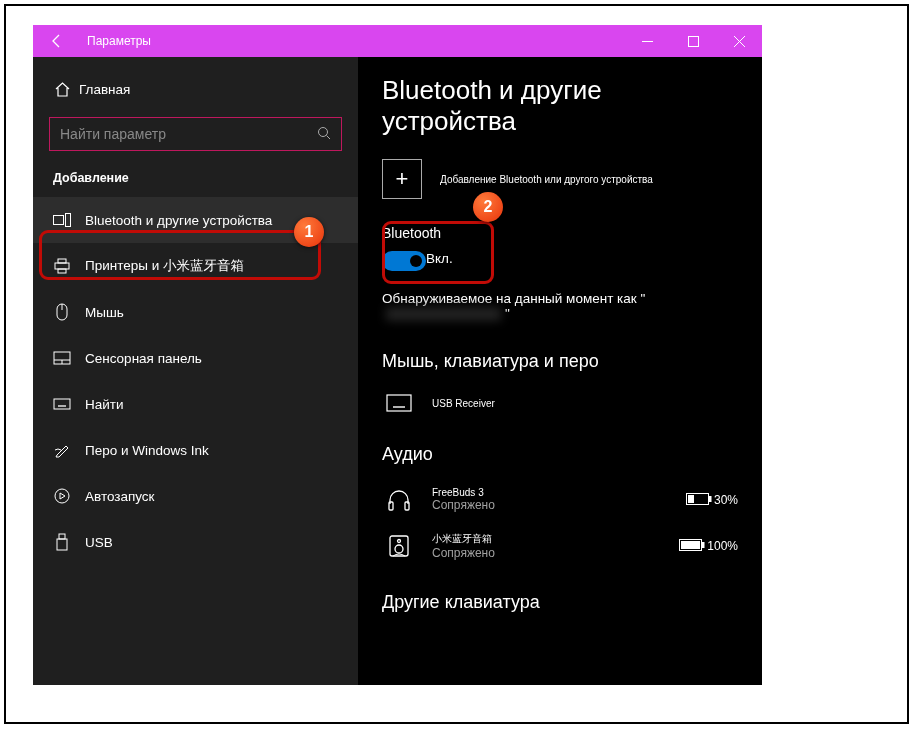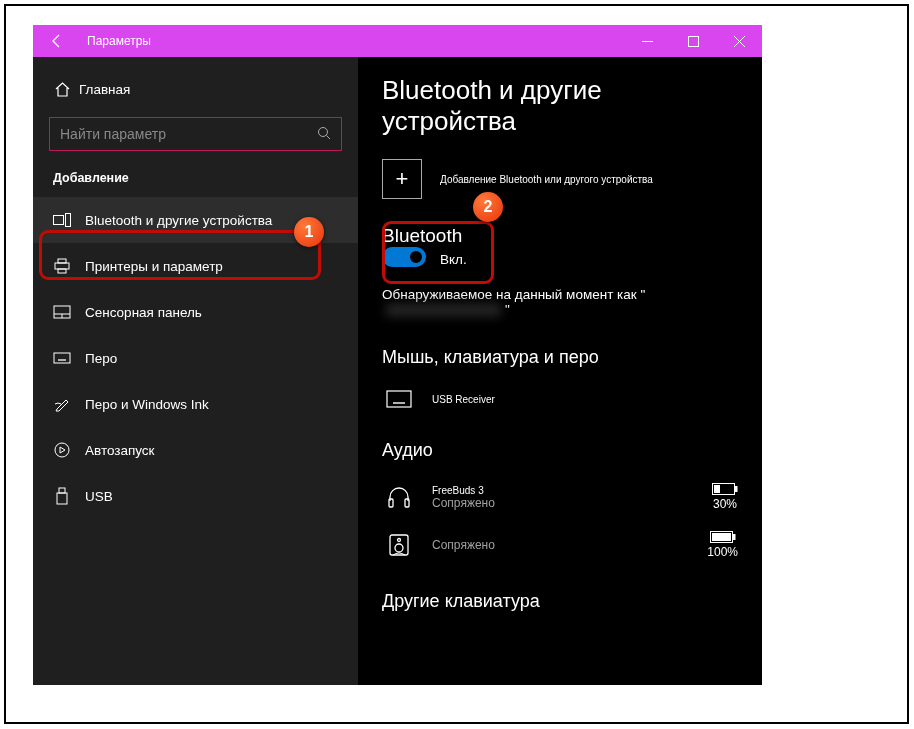--- a/index.html
+++ b/index.html
@@ -28,35 +28,35 @@
   .red-box-1 { position: absolute; border: 3px solid #c10b06; border-radius: 9px; pointer-events: none; left: 33px; top: 224px; width: 282px; height: 50px; z-index: 50; }
   .red-box-2 { position: absolute; border: 3px solid #c10b06; border-radius: 9px; pointer-events: none; left: 376px; top: 215px; width: 112px; height: 63px; z-index: 50; }
   .badge { position: absolute; width: 30px; height: 30px; border-radius: 50%; background: radial-gradient(circle at 35% 30%, #ff7a3a, #e8330b); color: #fff; font-weight: 700; font-size: 16px; display: flex; align-items: center; justify-content: center; box-shadow: 0 1px 4px rgba(0,0,0,.6); z-index: 60; }
   .badge-1 { left: 288px; top: 211px; }
   .badge-2 { left: 467px; top: 186px; }
 
   h1.page-title { font-size: 26px; font-weight: 400; margin-bottom: 22px; }
   .add-device { display: flex; align-items: center; gap: 18px; margin-bottom: 26px; cursor: pointer; }
   .plus-box { width: 40px; height: 40px; border: 1px solid #aaa; display: flex; align-items: center; justify-content: center; font-size: 22px; font-weight: 300; }
   .add-label { font-size: 10px; }
-  .bt-label { font-size: 19px; }
-  .toggle-row { display: flex; align-items: flex-end; gap: 14px; margin-bottom: 20px; }
+  .bt-label { font-size: 14px; margin-bottom: 10px; }
+  .toggle-row { display: flex; align-items: flex-start; margin-bottom: 20px; }
   .toggle { width: 44px; height: 20px; border-radius: 10px; background: #0078d4; position: relative; cursor: pointer; }
   .toggle .knob { position: absolute; width: 12px; height: 12px; background: #000; border-radius: 50%; right: 4px; top: 4px; }
   .toggle-label { font-size: 13.5px; }
   .discover { font-size: 13.5px; margin-bottom: 30px; }
   .blur { display: inline-block; width: 115px; height: 14px; background: #222; filter: blur(5px); vertical-align: middle; margin: 0 4px; }
   h2.section { font-size: 18px; font-weight: 400; margin: 6px 0 12px 0; }
   .dev-row { display: flex; align-items: center; padding: 10px 0; gap: 16px; }
   .dev-icon { width: 34px; display: flex; justify-content: center; }
   .dev-icon svg { stroke: #fff; fill: none; }
   .dev-text { flex: 1; }
   .dev-name { font-size: 10px; }
   .dev-status { font-size: 12px; color: #a0a0a0; }
-  .dev-batt { display: flex; flex-direction: column; align-items: center; gap: 2px; }
+  .dev-batt { display: flex; flex-direction: row; align-items: flex-start; gap: 2px; }
   .batt-icon { width: 26px; height: 12px; }
   .batt-val { font-size: 12px; }
 </style>
 </head>
 <body>
 
 <div class="frame">
 <div class="window">
 
   <div class="titlebar">
@@ -116,21 +116,30 @@
         <span>Bluetooth и другие устройства</span>
       </div>
       <div class="side-item">
         <span class="side-icon">
               <svg width="16" height="16" viewBox="0 0 16 16">
                 <rect x="4" y="1" width="8" height="4" stroke-width="1"></rect>
                 <rect x="1" y="5" width="14" height="6" stroke-width="1"></rect>
                 <rect x="4" y="11" width="8" height="4" stroke-width="1"></rect>
               </svg>
             </span>
-        <span>Принтеры и параметр</span>
+        <span>Принтеры и 小米蓝牙音箱</span>
+      </div>
+      <div class="side-item">
+        <span class="side-icon">
+              <svg width="14" height="18" viewBox="0 0 14 18">
+                <rect x="2" y="1" width="10" height="16" rx="5" stroke-width="1"></rect>
+                <line x1="7" y1="1" x2="7" y2="7" stroke-width="1"></line>
+              </svg>
+            </span>
+        <span>Мышь</span>
       </div>
       <div class="side-item">
         <span class="side-icon">
               <svg width="18" height="14" viewBox="0 0 18 14">
                 <rect x="1" y="1" width="16" height="12" stroke-width="1"></rect>
                 <line x1="1" y1="9" x2="17" y2="9" stroke-width="1"></line>
                 <line x1="9" y1="9" x2="9" y2="13" stroke-width="1"></line>
               </svg>
             </span>
         <span>Сенсорная панель</span>
@@ -139,21 +148,21 @@
         <span class="side-icon">
               <svg width="18" height="12" viewBox="0 0 18 12">
                 <rect x="1" y="1" width="16" height="10" stroke-width="1"></rect>
                 <line x1="4" y1="4" x2="4" y2="4" stroke-width="2"></line>
                 <line x1="7" y1="4" x2="7" y2="4" stroke-width="2"></line>
                 <line x1="10" y1="4" x2="10" y2="4" stroke-width="2"></line>
                 <line x1="13" y1="4" x2="13" y2="4" stroke-width="2"></line>
                 <line x1="5" y1="8" x2="13" y2="8" stroke-width="1.3"></line>
               </svg>
             </span>
-        <span>Перо</span>
+        <span>Найти</span>
       </div>
       <div class="side-item">
         <span class="side-icon">
               <svg width="16" height="16" viewBox="0 0 16 16">
                 <path d="M3 13 L12 4 L14 6 L5 15 L2 15 Z" stroke-width="1"></path>
                 <path d="M1 8 Q4 6 7 8" stroke-width="1"></path>
               </svg>
             </span>
         <span>Перо и Windows Ink</span>
       </div>
@@ -240,20 +249,21 @@
       <div class="dev-row">
         <div class="dev-icon">
               <svg width="24" height="24" viewBox="0 0 24 24">
                 <rect x="3" y="2" width="18" height="20" rx="2" stroke-width="1.3"></rect>
                 <circle cx="12" cy="15" r="4" stroke-width="1.3"></circle>
                 <circle cx="12" cy="7" r="1.5" stroke-width="1.3"></circle>
                 <path d="M6 22 Q12 18 18 22" stroke-width="1"></path>
               </svg>
             </div>
         <div class="dev-text">
+          <div class="dev-name">小米蓝牙音箱</div>
           <div class="dev-status">Сопряжено</div>
         </div>
         <div class="dev-batt">
           <svg class="batt-icon" viewBox="0 0 26 12">
                 <rect x="0.5" y="0.5" width="22" height="11" stroke="#fff" fill="none"></rect>
                 <rect x="23" y="3" width="2.5" height="6" fill="#fff"></rect>
                 <rect x="2" y="2" width="19" height="8" fill="#fff"></rect>
               </svg>
           <div class="batt-val">100%</div>
         </div>

